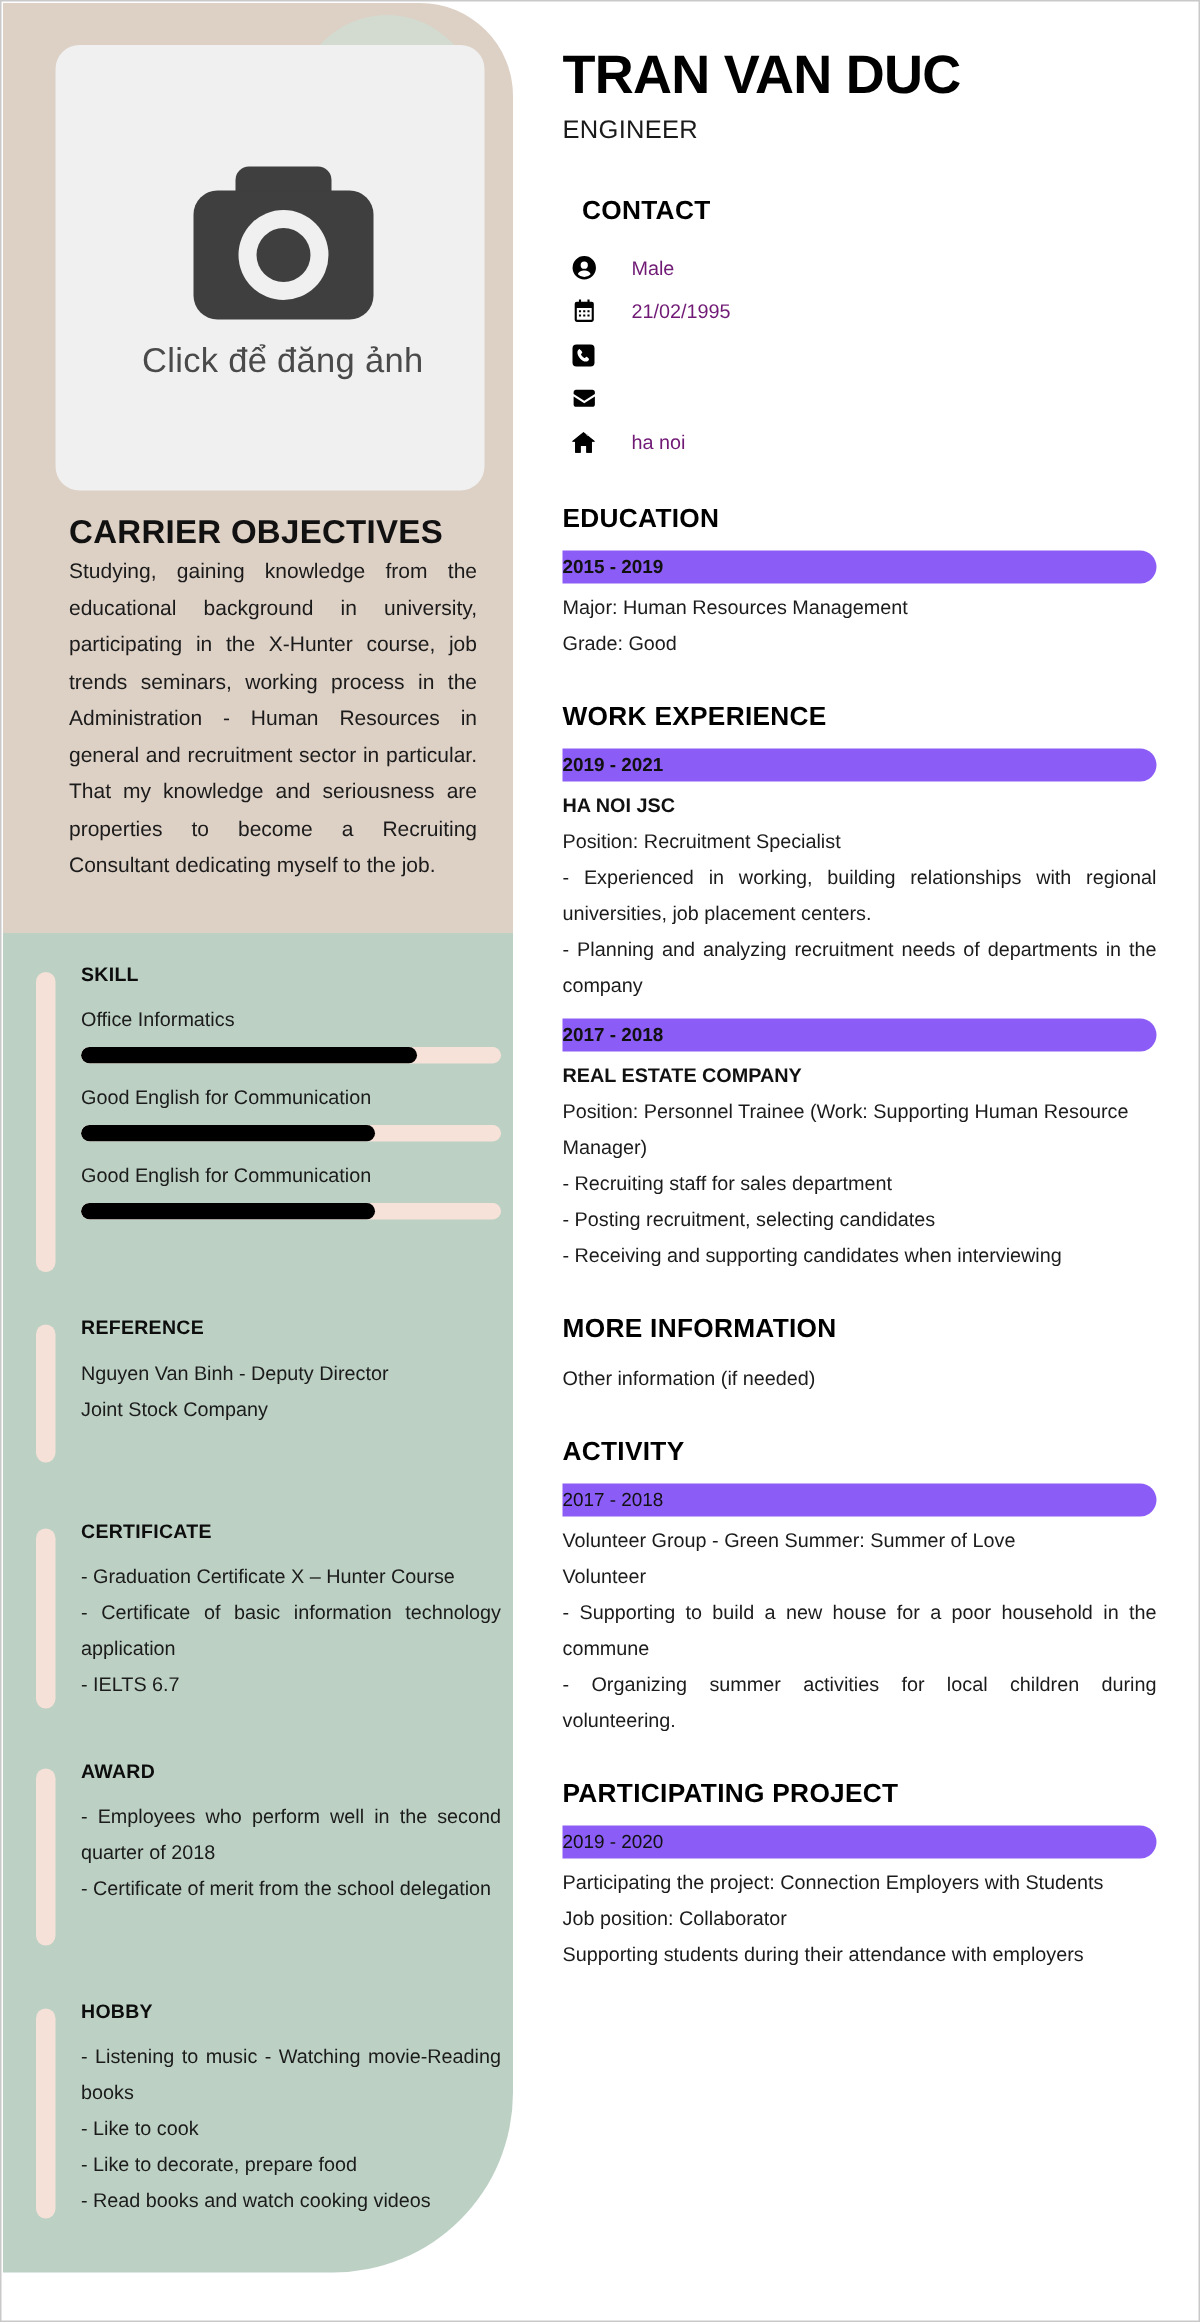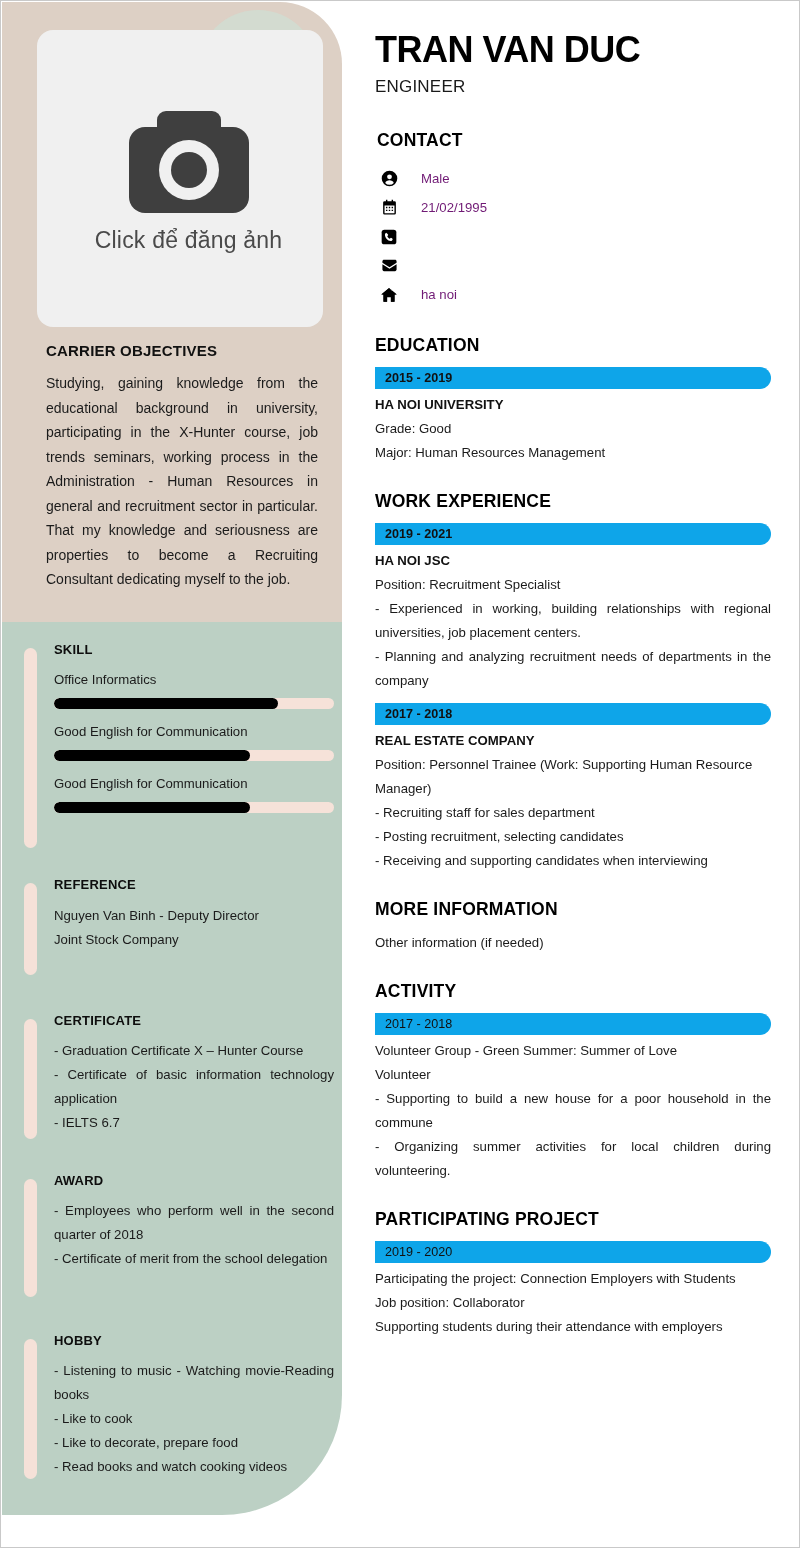--- a/index.html
+++ b/index.html
@@ -59,25 +59,24 @@
     letter-spacing: .2px;
   }
 
   
   .objectives {
     position: absolute;
     left: 44px; top: 340px;
     width: 272px;
   }
   .obj-title {
-    font-size: 15px;
+    font-size: 22px;
     font-weight: bold;
     color: #111;
     letter-spacing: .2px;
-    margin-bottom: 12px;
   }
   .obj-text {
     font-size: 14px;
     line-height: 24.5px;
     color: #1b1b1b;
     text-align: justify;
   }
 
   
   .side-sec { position: absolute; left: 22px; width: 310px; }
@@ -137,21 +136,21 @@
     margin-top: 4px;
     letter-spacing: .2px;
   }
 
   .sec-head {
     font-size: 17.5px;
     font-weight: bold;
     color: #000;
     letter-spacing: .2px;
   }
-  .contact-head { margin-top: 33px; margin-left: 2px; }
+  .contact-head { margin-top: 33px; margin-left: 13px; }
   .contact-list { margin-top: 13px; margin-left: 3px; }
   .contact-row {
     display: flex;
     align-items: center;
     height: 29px;
   }
   .contact-ico {
     width: 22px; height: 20px;
     flex: 0 0 22px;
     display: flex; align-items: center; justify-content: center;
@@ -159,25 +158,24 @@
   .contact-val {
     margin-left: 21px;
     font-size: 13.2px;
     color: #701a75;
   }
 
   .rsec { margin-top: 26px; }
   .rsec .sec-head { margin-bottom: 11px; }
   .date-badge {
     height: 22px;
-    background: #0ea5e9;
+    background: #8b5cf6;
     border-radius: 0 11px 11px 0;
     display: flex;
     align-items: center;
-    padding-left: 10px;
     font-size: 12.6px;
     color: #111;
     margin-bottom: 4px;
   }
   .date-badge.bold { font-weight: bold; }
   .entry-org {
     font-size: 13.2px;
     font-weight: bold;
     color: #111;
     line-height: 24px;
@@ -341,23 +339,22 @@
             <path d="M12 3 2 11.3h2.8V21h4.5v-6.2h5.4V21h4.5v-9.7H22L12 3z"></path>
           </svg>
         </span>
         <span class="contact-val">ha noi</span>
       </div>
     </div>
 
     <div class="rsec">
       <div class="sec-head">EDUCATION</div>
       <div class="date-badge bold">2015 - 2019</div>
-      <div class="entry-org">HA NOI UNIVERSITY</div>
+      <div class="entry-line">Major: Human Resources Management</div>
       <div class="entry-line">Grade: Good</div>
-      <div class="entry-line">Major: Human Resources Management</div>
     </div>
 
     <div class="rsec">
       <div class="sec-head">WORK EXPERIENCE</div>
 
       <div class="entry">
         <div class="date-badge bold">2019 - 2021</div>
         <div class="entry-org">HA NOI JSC</div>
         <div class="entry-line">Position: Recruitment Specialist</div>
         <div class="entry-line just">- Experienced in working, building relationships with regional universities, job placement centers.</div>

